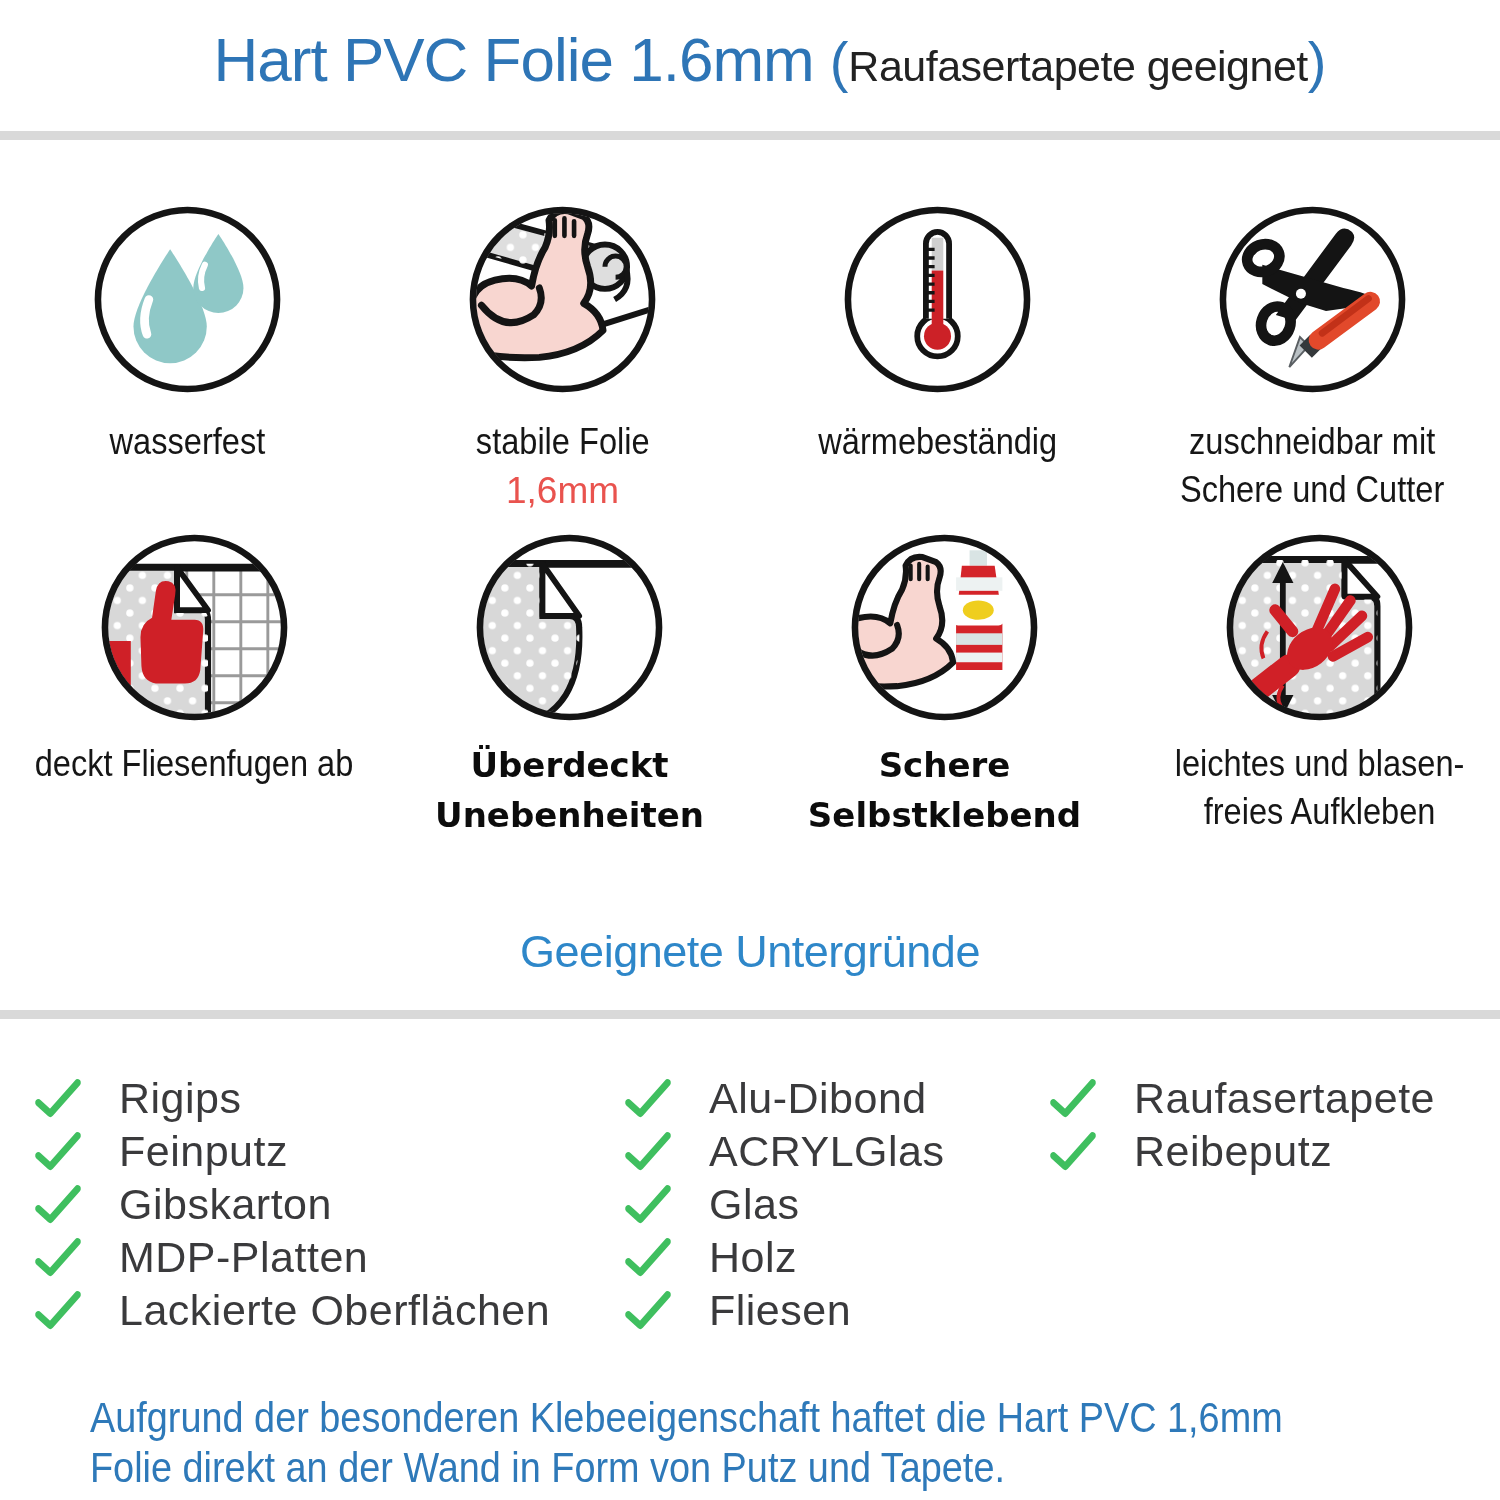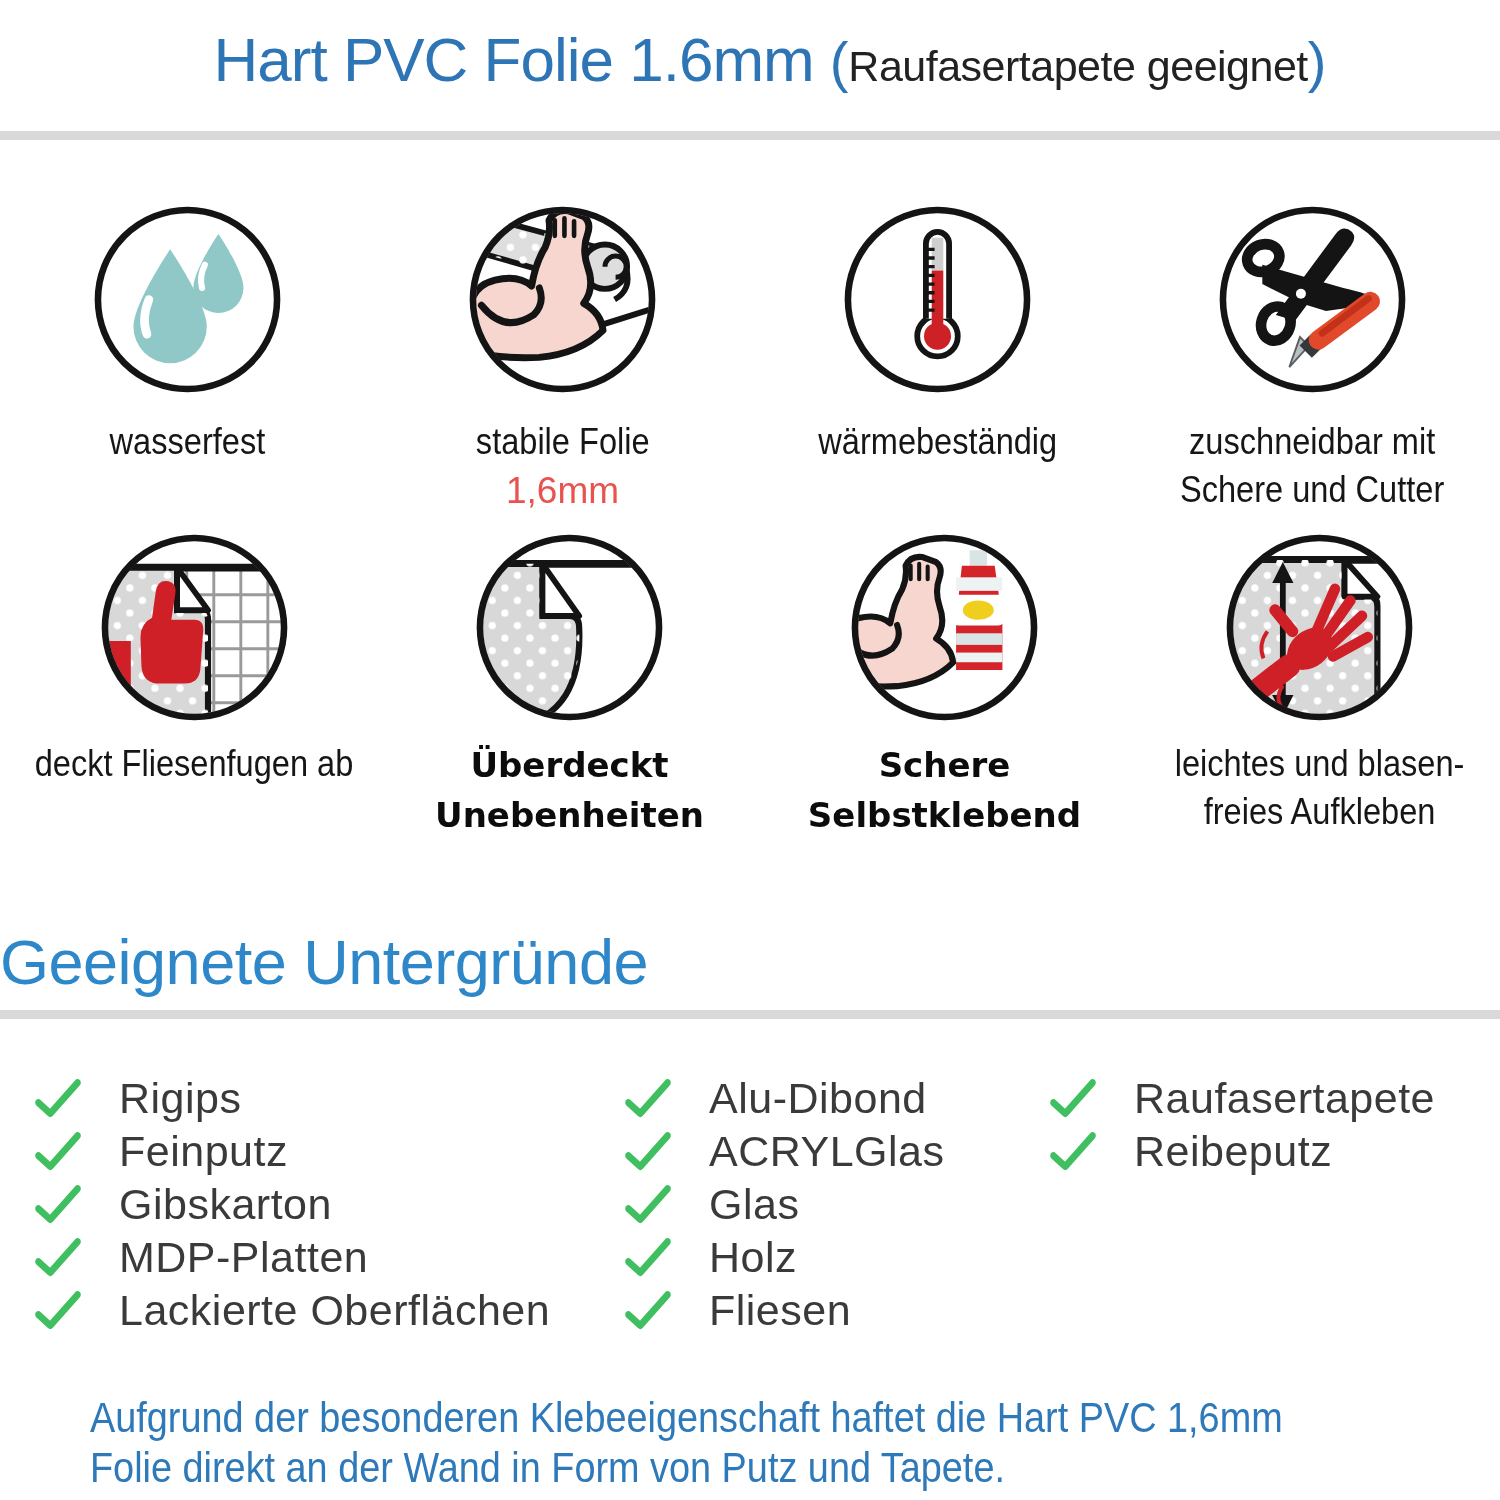--- a/index.html
+++ b/index.html
@@ -23,22 +23,22 @@
   .row2{top:531px;padding-left:7px;}
   .feature{width:375px;display:flex;flex-direction:column;align-items:center;}
   .icon-svg{width:193px;height:193px;display:block;}
   .feature-label{margin-top:22px;text-align:center;font-size:37px;line-height:48px;color:#161616;}
   .row2 .feature-label{margin-top:16px;}
   .narrow{transform:scaleX(0.88);transform-origin:50% 50%;}
   .label-strong{font-family:"DejaVu Sans",sans-serif;font-weight:700;font-size:34px;line-height:50px;color:#0c0c0c;}
   .sublabel{margin-top:4px;text-align:center;font-size:37px;color:#e9534e;}
 
   
-  .section-heading{position:absolute;top:926px;left:0;width:100%;
-                   font-size:63px;color:#2e87c9;letter-spacing:-0.5px;}
+  .section-heading{position:absolute;top:926px;left:0;width:100%;text-align:center;
+                   font-size:45px;color:#2e87c9;letter-spacing:-0.5px;}
   .checklist{position:absolute;top:1072px;left:35px;display:flex;}
   .col{display:flex;flex-direction:column;}
   .col.c1{width:590px;}
   .col.c2{width:425px;}
   .col.c3{width:440px;}
   .check-item{display:flex;align-items:center;height:53px;gap:38px;
               font-size:43px;color:#3a3a3c;letter-spacing:0.5px;white-space:nowrap;}
   .check{width:46px;height:40px;flex:0 0 46px;}
 
   

